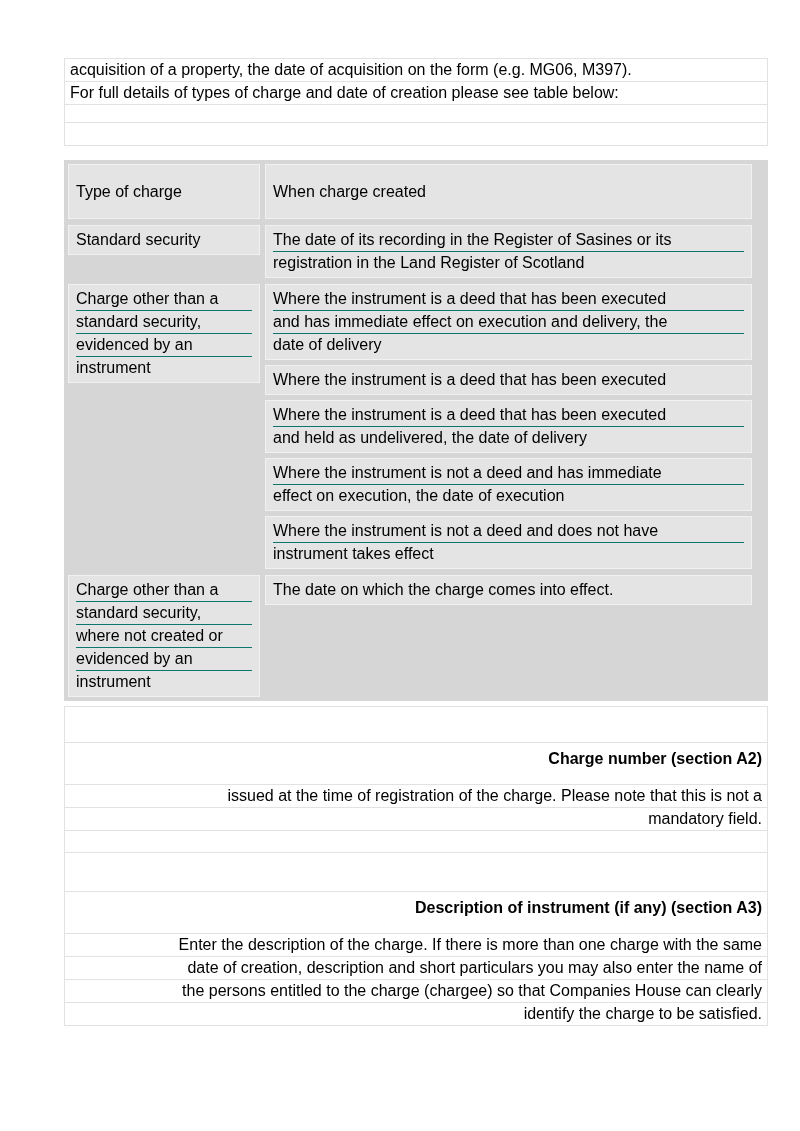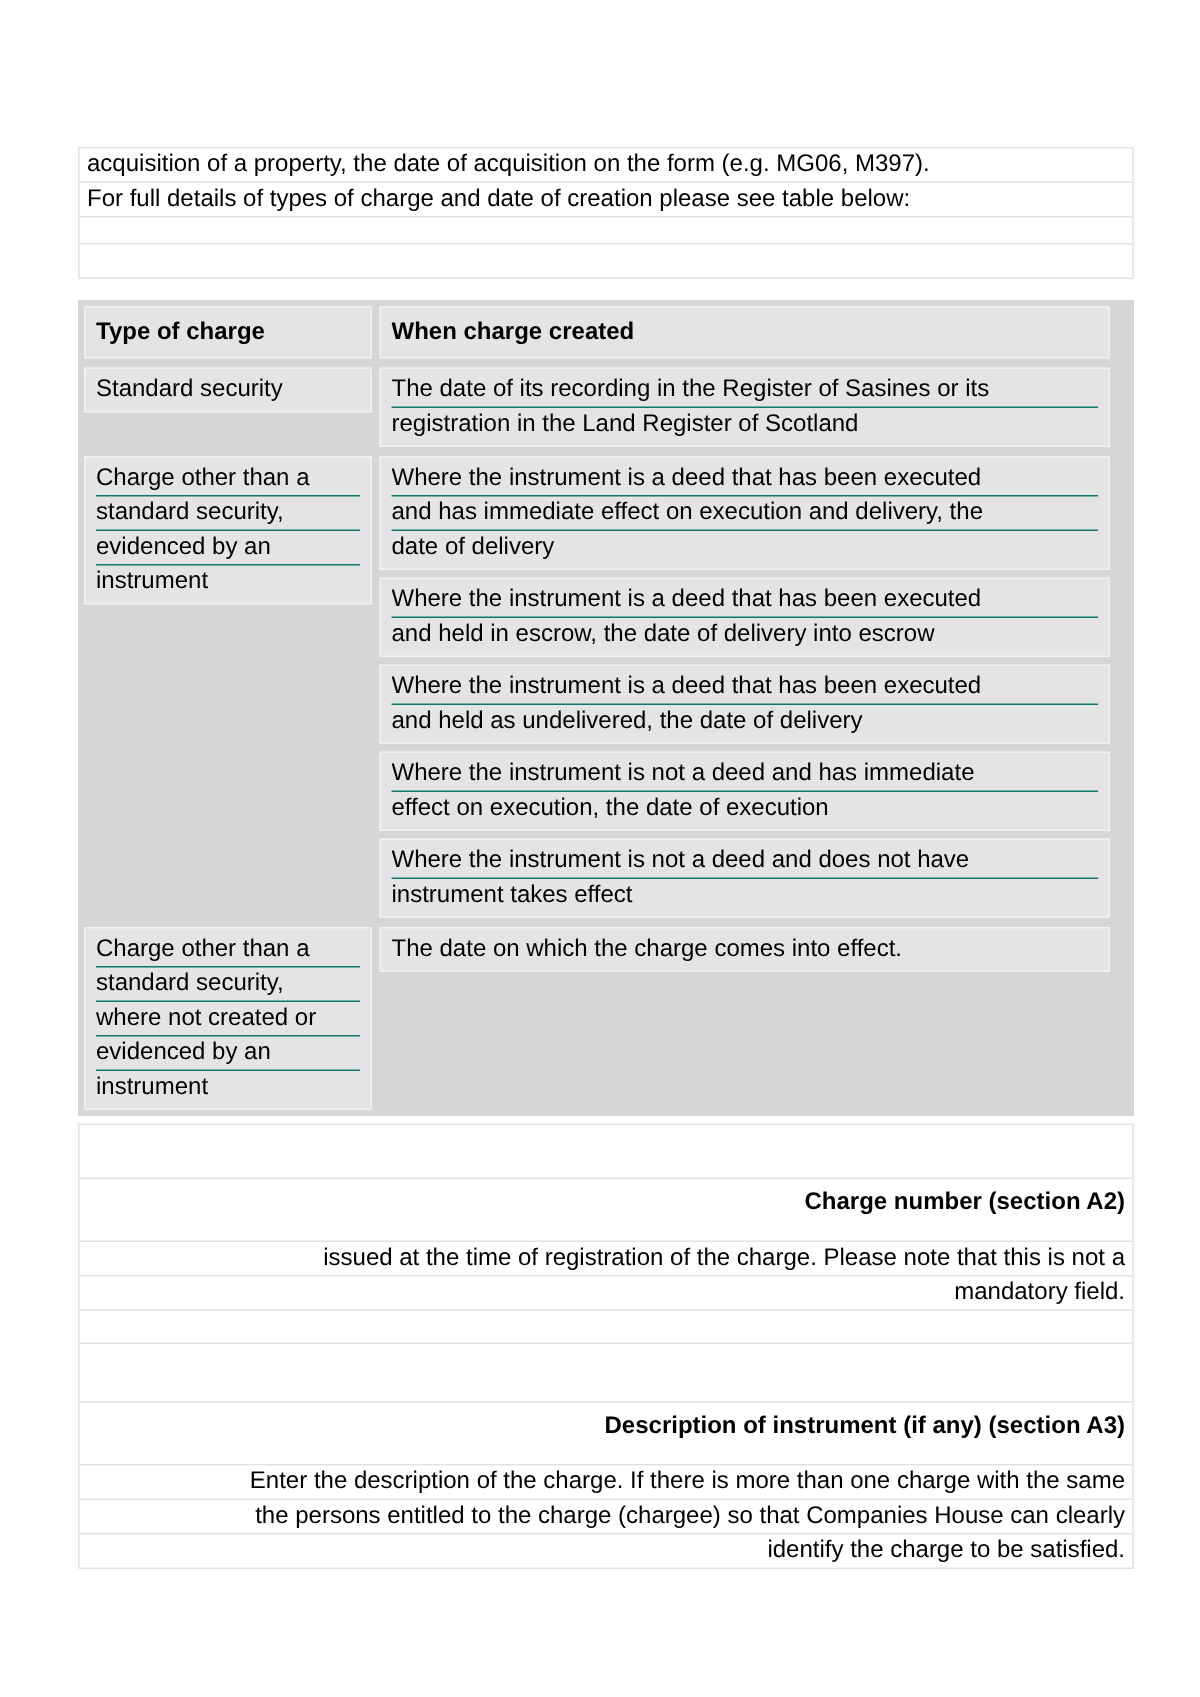--- a/index.html
+++ b/index.html
@@ -6,21 +6,21 @@
   html,body { background:#ffffff; }
   .page {
     position:relative;
     width:800px; height:1131px;
     background:#ffffff;
     font-family:"Liberation Sans", sans-serif;
     font-size:16px;
     color:#000000;
     overflow:hidden;
   }
-  .content { position:absolute; left:52px; top:58px; width:704px;margin-top:40px; }
+  .content { position:absolute; left:64px; top:58px; width:704px; }
 
   
   .lineblock { border:1px solid #e2e2e2; border-bottom:none; background:#ffffff; }
   .lineblock .row { border-bottom:1px solid #e2e2e2; padding:0 5px; white-space:nowrap; overflow:hidden; }
   .row.text  { height:23px; line-height:22px; }
   .row.h18 { height:18px; } .row.h23 { height:23px; } .row.h22 { height:22px; }
   .row.h36 { height:36px; } .row.h39 { height:39px; }
   .row.heading { height:42px; line-height:20px; padding-top:6px; font-weight:bold; }
 
   
@@ -35,21 +35,21 @@
   .gcol2 { flex:1; padding-left:5px; padding-right:12px; }
   .cell-box {
     background:#e4e4e4;
     border:1px solid #f1f1f1;
     padding:3px 7px;
   }
   .gcol2 .cell-box { margin-bottom:5px; }
   .gcol2 .cell-box:last-child { margin-bottom:0; }
   .cell-box .ln { line-height:22px; border-bottom:1px solid #0f766e; white-space:nowrap; overflow:hidden; }
   .cell-box .ln:last-child { border-bottom:none; }
-  .cell-box.hdr { font-weight:bold; padding:4px 7px; }
+  .cell-box.hdr { font-weight:normal; padding:14px 7px; }
   .cell-box.hdr .ln { line-height:25px; }
 
   .lower { margin-top:5px;text-align:right; }
 </style>
 </head>
 <body>
 
 <div class="page">
   <div class="content">
 
@@ -99,21 +99,20 @@
           </div>
         </div>
         <div class="gcol2">
           <div class="cell-box">
             <div class="ln">Where the instrument is a deed that has been executed</div>
             <div class="ln">and has immediate effect on execution and delivery, the</div>
             <div class="ln">date of delivery</div>
           </div>
           <div class="cell-box">
             <div class="ln">Where the instrument is a deed that has been executed</div>
-            <div class="ln">and held in escrow, the date of delivery into escrow</div>
           </div>
           <div class="cell-box">
             <div class="ln">Where the instrument is a deed that has been executed</div>
             <div class="ln">and held as undelivered, the date of delivery</div>
           </div>
           <div class="cell-box">
             <div class="ln">Where the instrument is not a deed and has immediate</div>
             <div class="ln">effect on execution, the date of execution</div>
           </div>
           <div class="cell-box">
@@ -147,18 +146,19 @@
 
       <div class="row heading">Charge number (section A2)</div>
       <div class="row text">issued at the time of registration of the charge. Please note that this is not a</div>
       <div class="row text">mandatory field.</div>
 
       <div class="row h22"></div>
       <div class="row h39"></div>
 
       <div class="row heading">Description of instrument (if any) (section A3)</div>
       <div class="row text">Enter the description of the charge. If there is more than one charge with the same</div>
+      <div class="row text">date of creation, description and short particulars you may also enter the name of</div>
       <div class="row text">the persons entitled to the charge (chargee) so that Companies House can clearly</div>
       <div class="row text">identify the charge to be satisfied.</div>
     </section>
 
   </div>
 </div>
 
 </body></html>

